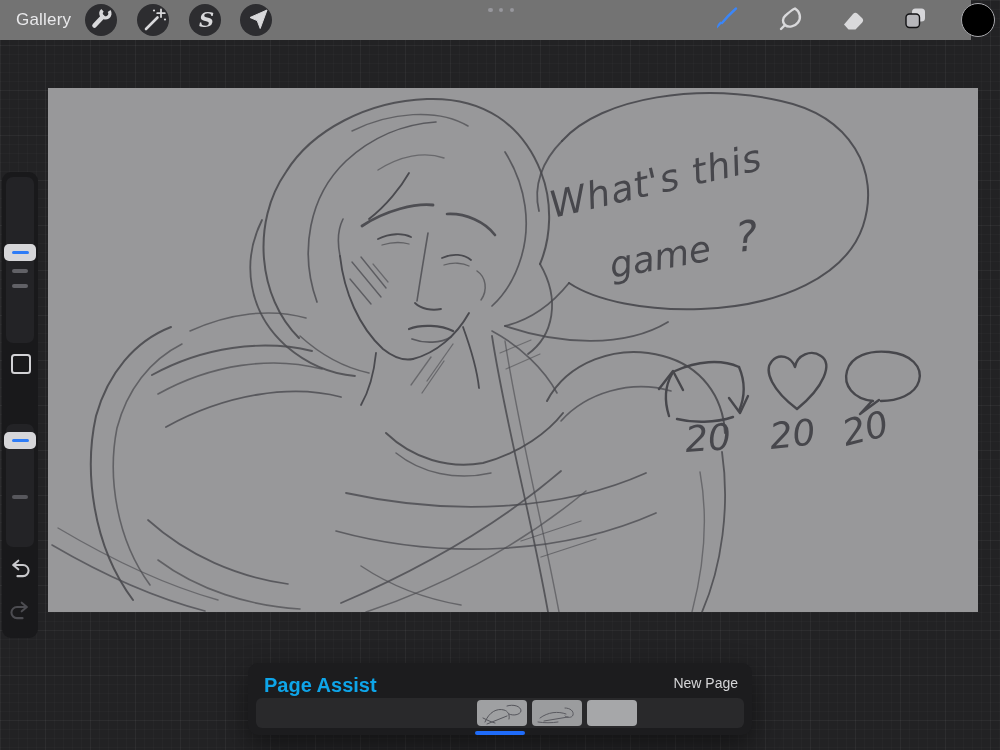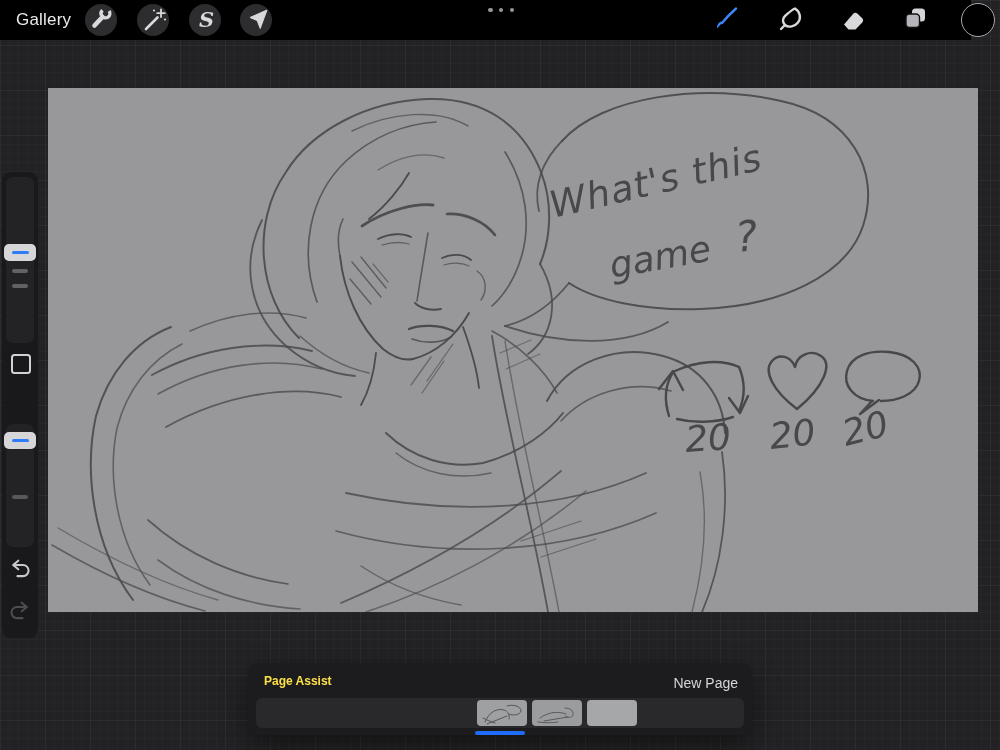--- a/index.html
+++ b/index.html
@@ -8,21 +8,21 @@
     font-family:"Liberation Sans", sans-serif;
     background-color:#222224;
     background-image:
       linear-gradient(rgba(255,255,255,.028) 1px, transparent 1px),
       linear-gradient(90deg, rgba(255,255,255,.028) 1px, transparent 1px),
       linear-gradient(rgba(255,255,255,.018) 1px, transparent 1px),
       linear-gradient(90deg, rgba(255,255,255,.018) 1px, transparent 1px);
     background-size:45px 45px,45px 45px,9px 9px,9px 9px;
   }
   
-  .topbar{position:absolute;left:0;top:0;width:971px;height:40px;background:#000000;}
+  .topbar{position:absolute;left:0;top:0;width:971px;height:40px;background:#737373;}
   .gallery-label{position:absolute;left:16px;top:0;height:40px;line-height:40px;
     color:#e9e9eb;font-size:17px;letter-spacing:.2px;}
   .tool-circle{position:absolute;top:4px;width:32px;height:32px;border-radius:50%;
     background:#2d2d30;display:flex;align-items:center;justify-content:center;}
   .flat-tool{position:absolute;top:6px;width:28px;height:28px;display:flex;
     align-items:center;justify-content:center;}
   .dots{position:absolute;left:488px;top:7px;width:26px;height:6px;display:flex;
     justify-content:space-between;align-items:center;}
   .dots span{width:4.5px;height:4.5px;border-radius:50%;background:#97979c;}
   .color-swatch{position:absolute;left:961px;top:3px;width:34px;height:34px;border-radius:50%;
@@ -42,21 +42,21 @@
   .tick{position:absolute;left:10px;width:16px;height:3.5px;border-radius:2px;background:#616166;}
   .modify-btn{position:absolute;left:9px;top:182px;width:16px;height:16px;border-radius:3.5px;
     border:2px solid #d2d2d5;background:transparent;}
   .undo-btn,.redo-btn{position:absolute;left:6px;width:24px;height:24px;display:flex;
     align-items:center;justify-content:center;}
   .undo-btn{top:386px;}
   .redo-btn{top:428px;}
   
   .page-assist{position:absolute;left:248px;top:663px;width:504px;height:72px;background:#1c1c1e;
     border-radius:10px;box-shadow:0 10px 28px rgba(0,0,0,.45);}
-  .pa-title{position:absolute;left:16px;top:11px;color:#fde047;font-size:12px;font-weight:700;}
+  .pa-title{position:absolute;left:16px;top:11px;color:#0ea5e9;font-size:20px;font-weight:700;}
   .pa-new{position:absolute;right:14px;top:12px;color:#d6d6d8;font-size:14px;font-weight:400;margin-left:36px;}
   .pa-strip{position:absolute;left:8px;top:35px;width:488px;height:30px;background:#29292b;
     border-radius:6px;}
   .pa-thumb{position:absolute;top:2px;width:50px;height:26px;border-radius:4px;overflow:hidden;}
   .pa-thumb.t1{left:221px;background:#9fa0a2;}
   .pa-thumb.t2{left:276px;background:#9b9c9e;}
   .pa-thumb.t3{left:331px;background:#a6a7a9;}
   .pa-current{position:absolute;left:227px;top:68px;width:50px;height:3.5px;border-radius:2px;
     background:#1f6cf9;}
   .sketch-text{font-family:"DejaVu Sans", sans-serif;font-style:italic;fill:#47474c;}

